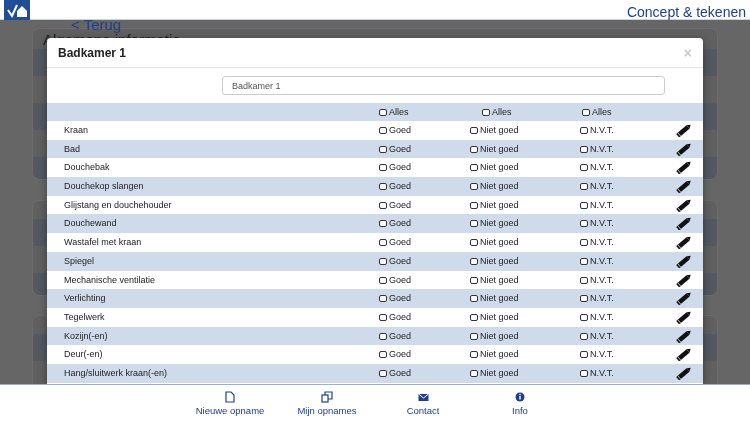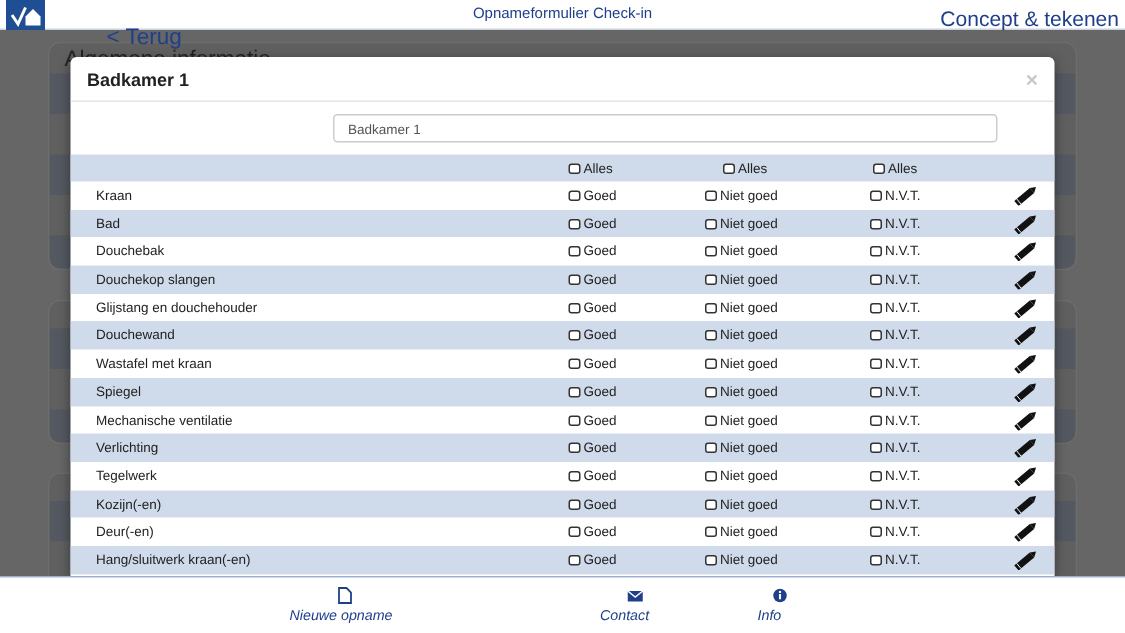--- a/index.html
+++ b/index.html
@@ -25,36 +25,35 @@
   .row.alt { background: #cfdbea; }
   .row.head { background: #cfdbea; height: 18px; padding-left: 22px; }
   .cell { position: absolute; top: 4px; white-space: nowrap; }
   .label { left: 17px; }
   .c1 { left: 332px; }
   .c2 { left: 423px; }
   .c3 { left: 533px; }
   .cb { display: inline-block; width: 8px; height: 7px; border: 1px solid #333; border-radius: 2px; margin-right: 2px; vertical-align: -1px; background: #fff; }
   .pencil { position: absolute; left: 628px; top: 2px; width: 18px; height: 14px; }
   .bottombar { position: absolute; left: 0; top: 384px; width: 750px; height: 38px; background: #fff; border-top: 1px solid #9db0cb; }
-  .navitem { position: absolute; top: 6px; color: #1f3f8a; font-size: 9.5px; font-style: italic; }
+  .navitem { position: absolute; top: 6px; text-align: center; color: #1f3f8a; font-size: 9.5px; }
   .navitem .ic { display: block; height: 12px; margin: 0 auto 2px; }
 </style>
 </head>
 <body>
 
 <div class="topbar">
   <div class="logo">
     <svg width="24" height="18" viewBox="0 0 24 18">
       <rect x="1" y="2" width="22" height="15" fill="#1f4e94"></rect>
       <path d="M3 9 L7 15 L12 4" stroke="#fff" stroke-width="2" fill="none"></path>
       <path d="M12 10 L17 5 L22 10 L22 16 L12 16 Z" fill="#fff"></path>
     </svg>
   </div>
   <span class="back">&lt; Terug</span>
-  <div class="apptitle">Opnameformulier Check-in</div>
   <span class="concept">Concept &amp; tekenen</span>
 </div>
 
 <div class="overlay">
   <div class="bgcard" style="top:8px;height:152px;">
     <div class="stripe light" style="height:20px"></div>
     <div class="stripe dark"></div>
     <div class="stripe light"></div>
     <div class="stripe dark"></div>
     <div class="stripe light"></div>
@@ -288,20 +287,27 @@
   </div>
 </div>
 
 <div class="bottombar">
   <div class="navitem" style="left:193px;width:74px;">
     <svg class="ic" width="10" height="12" viewBox="0 0 10 12">
         <path d="M1 1 H6 L9 4 V11 H1 Z" fill="none" stroke="#1f3f8a" stroke-width="1.2"></path>
       </svg>
     <span>Nieuwe opname</span>
   </div>
+  <div class="navitem" style="left:292px;width:70px;">
+    <svg class="ic" width="12" height="12" viewBox="0 0 12 12">
+        <rect x="1" y="4" width="6" height="7" fill="none" stroke="#1f3f8a" stroke-width="1.2"></rect>
+        <path d="M4 4 V1 H11 V8 H7" fill="none" stroke="#1f3f8a" stroke-width="1.2"></path>
+      </svg>
+    <span>Mijn opnames</span>
+  </div>
   <div class="navitem" style="left:400px;width:46px;">
     <svg class="ic" width="11" height="12" viewBox="0 0 11 12">
         <rect x="0.5" y="3" width="10" height="7" fill="#1f3f8a"></rect>
         <path d="M0.5 3 L5.5 7 L10.5 3" stroke="#fff" stroke-width="1" fill="none"></path>
       </svg>
     <span>Contact</span>
   </div>
   <div class="navitem" style="left:505px;width:30px;">
     <svg class="ic" width="12" height="12" viewBox="0 0 12 12">
         <circle cx="6" cy="6" r="4.5" fill="#1f3f8a"></circle>

